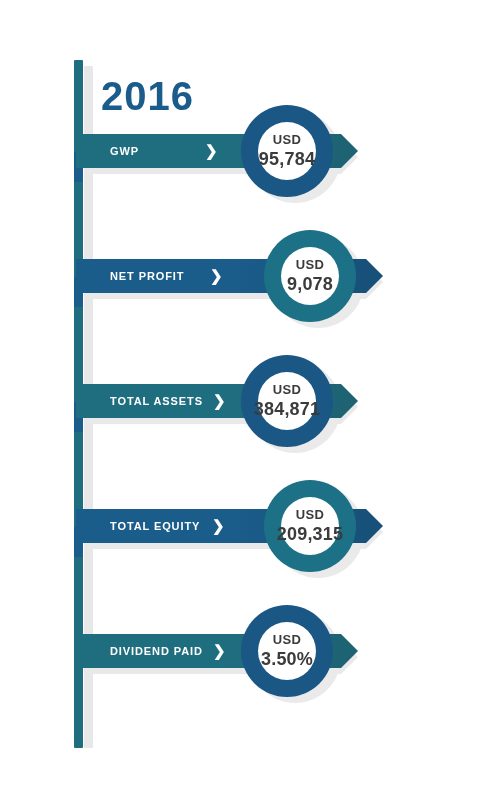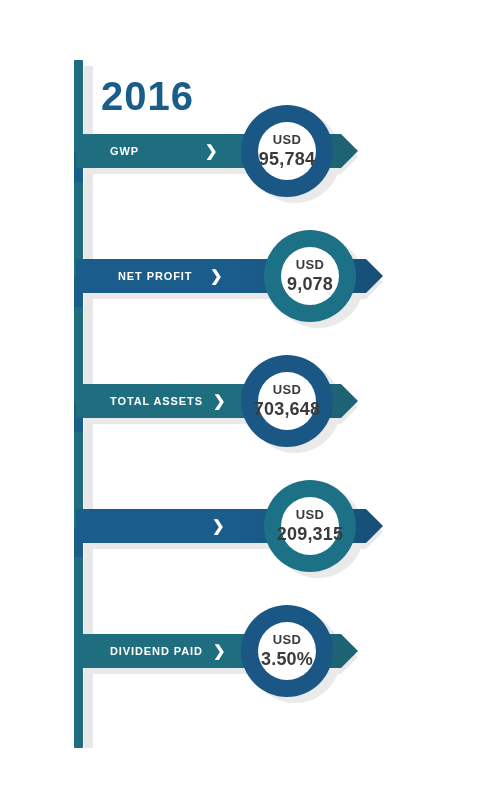--- a/index.html
+++ b/index.html
@@ -196,50 +196,51 @@
         <div class="bar-tip-shadow" style="left: 366px; top: 80px;"></div>
         <div class="donut-shadow" style="left: 272px; top: 51px;"></div>
         <div class="bar" style="top: 74px; width: 290px; background: linear-gradient(to right, rgb(26, 92, 138) 0%, rgb(26, 92, 138) 55%, rgb(23, 81, 122) 100%);"></div>
         <div class="bar-tip" style="left: 366px; top: 74px; border-left: 17px solid rgb(23, 81, 122);"></div>
         <div class="donut" style="left: 264px; top: 45px; background: rgb(29, 113, 134);">
           <div class="donut-inner">
             <div class="donut-currency">USD</div>
             <div class="donut-value">9,078</div>
           </div>
         </div>
-        <div class="row-label" style="left: 118px; top: 74px;">NET PROFIT</div>
+        <div class="row-label" style="left: 110px; top: 74px;">NET PROFIT</div>
         <div class="row-chevron" style="left: 210px; top: 74px;">❯</div>
       </div>
       <div class="row" style="top: 310px;">
         <div class="row-shadow" style="top: 80px; width: 257px;"></div>
         <div class="bar-tip-shadow" style="left: 341px; top: 80px;"></div>
         <div class="donut-shadow" style="left: 249px; top: 51px;"></div>
         <div class="bar" style="top: 74px; width: 265px; background: linear-gradient(to right, rgb(31, 110, 128) 0%, rgb(31, 110, 128) 55%, rgb(29, 99, 116) 100%);"></div>
         <div class="bar-tip" style="left: 341px; top: 74px; border-left: 17px solid rgb(29, 99, 116);"></div>
         <div class="donut" style="left: 241px; top: 45px; background: rgb(26, 87, 133);">
           <div class="donut-inner">
             <div class="donut-currency">USD</div>
-            <div class="donut-value">703,648</div>
+            <div class="donut-value">384,871</div>
           </div>
         </div>
         <div class="row-label" style="left: 110px; top: 74px;">TOTAL ASSETS</div>
         <div class="row-chevron" style="left: 213px; top: 74px;">❯</div>
       </div>
       <div class="row" style="top: 435px;">
         <div class="row-shadow" style="top: 80px; width: 282px;"></div>
         <div class="bar-tip-shadow" style="left: 366px; top: 80px;"></div>
         <div class="donut-shadow" style="left: 272px; top: 51px;"></div>
         <div class="bar" style="top: 74px; width: 290px; background: linear-gradient(to right, rgb(26, 92, 138) 0%, rgb(26, 92, 138) 55%, rgb(23, 81, 122) 100%);"></div>
         <div class="bar-tip" style="left: 366px; top: 74px; border-left: 17px solid rgb(23, 81, 122);"></div>
         <div class="donut" style="left: 264px; top: 45px; background: rgb(29, 113, 134);">
           <div class="donut-inner">
             <div class="donut-currency">USD</div>
             <div class="donut-value">209,315</div>
           </div>
         </div>
+        <div class="row-label" style="left: 110px; top: 74px;">TOTAL EQUITY</div>
         <div class="row-chevron" style="left: 212px; top: 74px;">❯</div>
       </div>
       <div class="row" style="top: 560px;">
         <div class="row-shadow" style="top: 80px; width: 257px;"></div>
         <div class="bar-tip-shadow" style="left: 341px; top: 80px;"></div>
         <div class="donut-shadow" style="left: 249px; top: 51px;"></div>
         <div class="bar" style="top: 74px; width: 265px; background: linear-gradient(to right, rgb(31, 110, 128) 0%, rgb(31, 110, 128) 55%, rgb(29, 99, 116) 100%);"></div>
         <div class="bar-tip" style="left: 341px; top: 74px; border-left: 17px solid rgb(29, 99, 116);"></div>
         <div class="donut" style="left: 241px; top: 45px; background: rgb(26, 87, 133);">
           <div class="donut-inner">

